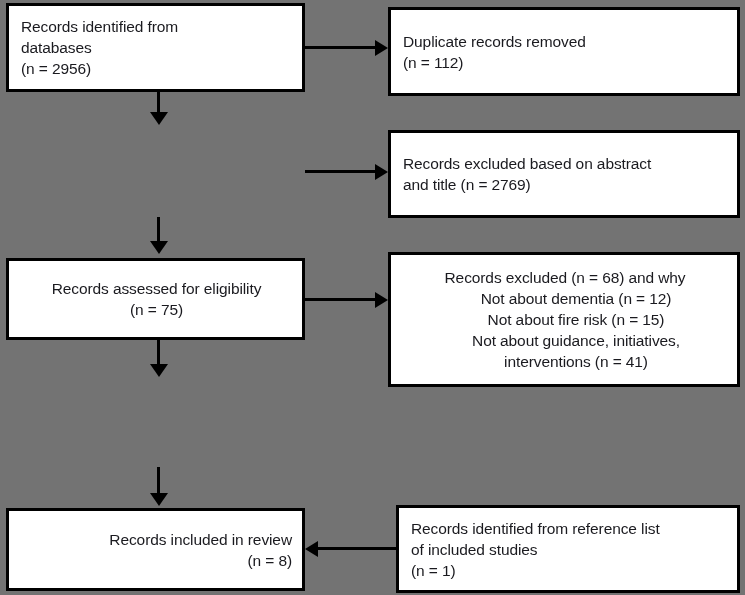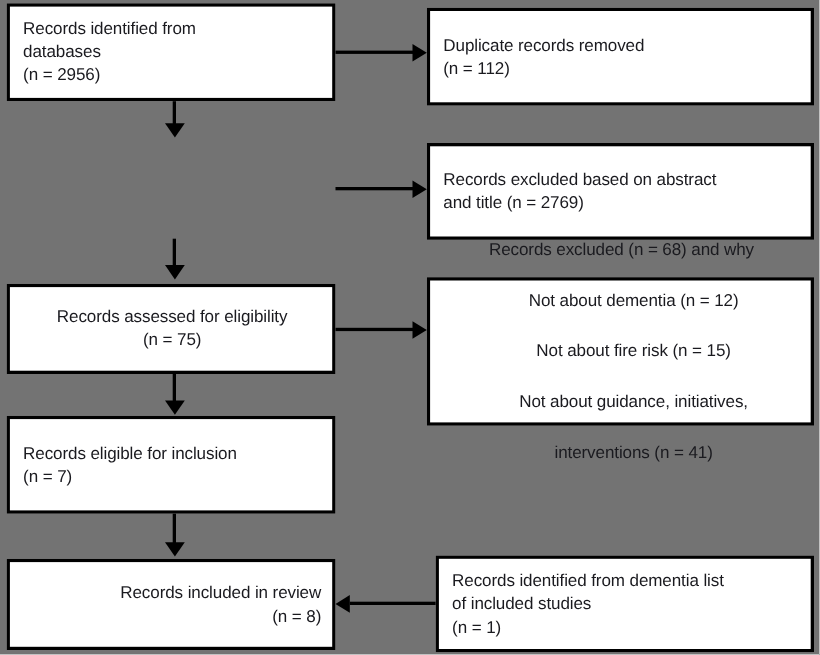--- a/index.html
+++ b/index.html
@@ -24,21 +24,21 @@
     justify-content:center;
     padding:6px 10px 6px 12px;
   }
   .box .line{
     font-size:15.5px;
     line-height:21px;
     font-weight:400;
     letter-spacing:-0.1px;
     white-space:pre;
   }
-  .box .line.indent{ padding-left:22px;margin-top:25px; }
+  .box .line.indent{ padding-left:22px; }
 
   
   .vline{
     position:absolute;
     width:3px;
     background:#000000;
   }
   .hline{
     position:absolute;
     height:3px;
@@ -112,35 +112,31 @@
     <div class="line indent">Not about guidance, initiatives,</div>
     <div class="line indent">interventions (n = 41)</div>
   </div>
 
   <div class="hline" style="left:305px; top:298px; width:72px;"></div>
   <div class="arrow-right" style="left:375px; top:291.5px;"></div>
 
   <div class="vline" style="left:157px; top:340px; height:26px;"></div>
   <div class="arrow-down" style="left:149.5px; top:364px;"></div>
 
-  <div class="box" style="left:6px; top:378px; width:299px; height:89px;">
-    <div class="line">Records eligible for inclusion</div>
-    <div class="line">(n = 7)</div>
-  </div>
 
   <div class="vline" style="left:157px; top:467px; height:28px;"></div>
   <div class="arrow-down" style="left:149.5px; top:493px;"></div>
 
   <div class="box" style="left:6px; top:508px; width:299px; height:83px;align-items:flex-end;">
     <div class="line">Records included in review</div>
     <div class="line">(n = 8)</div>
   </div>
 
   <div class="box" style="left:396px; top:505px; width:344px; height:88px;">
-    <div class="line">Records identified from dementia list</div>
+    <div class="line">Records identified from reference list</div>
     <div class="line">of included studies</div>
     <div class="line">(n = 1)</div>
   </div>
 
   <div class="hline" style="left:318px; top:547px; width:78px;"></div>
   <div class="arrow-left" style="left:305px; top:540.5px;"></div>
 
 </div>
 
 </body></html>

